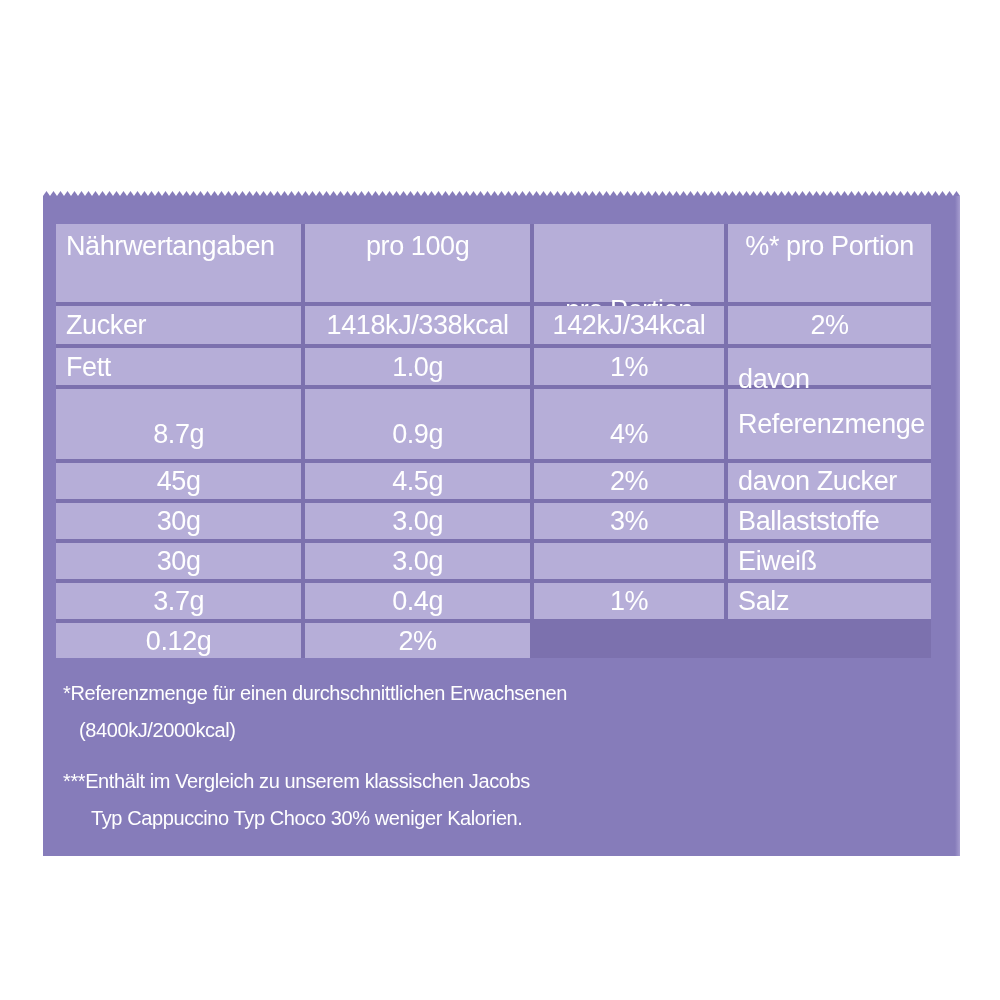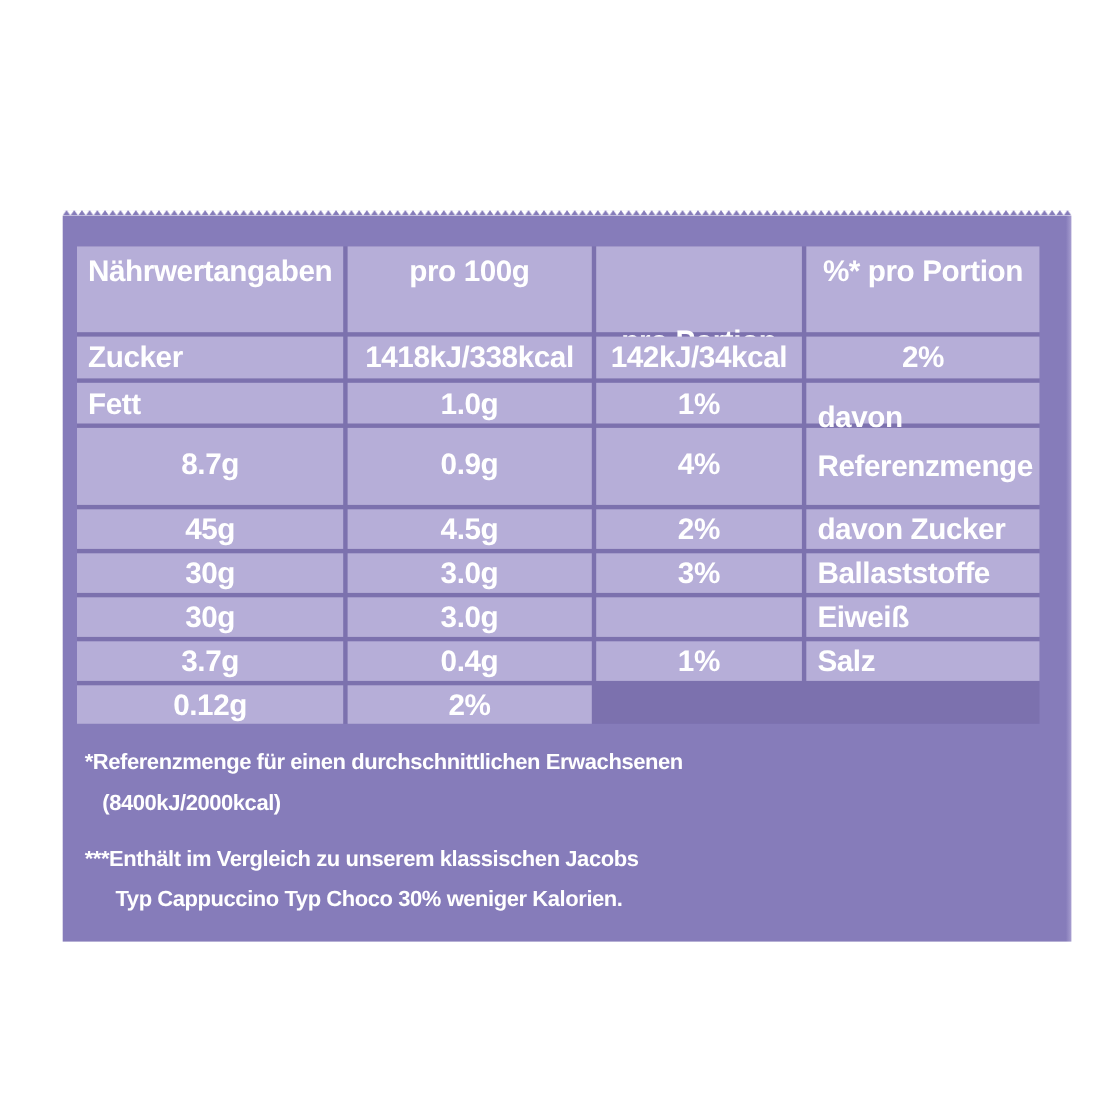--- a/index.html
+++ b/index.html
@@ -5,25 +5,24 @@
   html,body{margin:0;padding:0;}
   .page{
     position:relative;
     width:1000px;height:1000px;
     background:#ffffff;
     font-family:"Liberation Sans", sans-serif;
     overflow:hidden;
   }
   .panel{
     position:absolute;
-    left:57px;top:196px;
+    left:43px;top:196px;
     width:917px;height:660px;
     background:linear-gradient(90deg,#867CBA calc(100% - 5px),#A79ED0 100%);
     color:#ffffff;
-    font-weight:bold;
   }
   .serration{
     position:absolute;
     top:-5px;left:0;
     width:100%;height:5px;
     display:block;
   }
   .grid{
     display:grid;
     grid-template-columns:249fr 228fr 193fr 205fr;
@@ -48,21 +47,21 @@
     padding-left:10px;
     padding-right:6px;
   }
   .cell.htop{
     align-items:flex-start;
     padding-top:5px;
     text-align:center;
   }
   .cell.vbottom{
     align-items:flex-end;
-    padding-bottom:20px;
+    padding-bottom:8px;
   }
   .cell.wrap{
     align-items:flex-start;
     padding-top:14px;
   }
   .hdr-stack span{display:block;text-align:center;margin-top:30px;}
   .footnotes{
     margin:17px 20px 0 20px;
     font-size:20px;
     letter-spacing:-0.4px;

